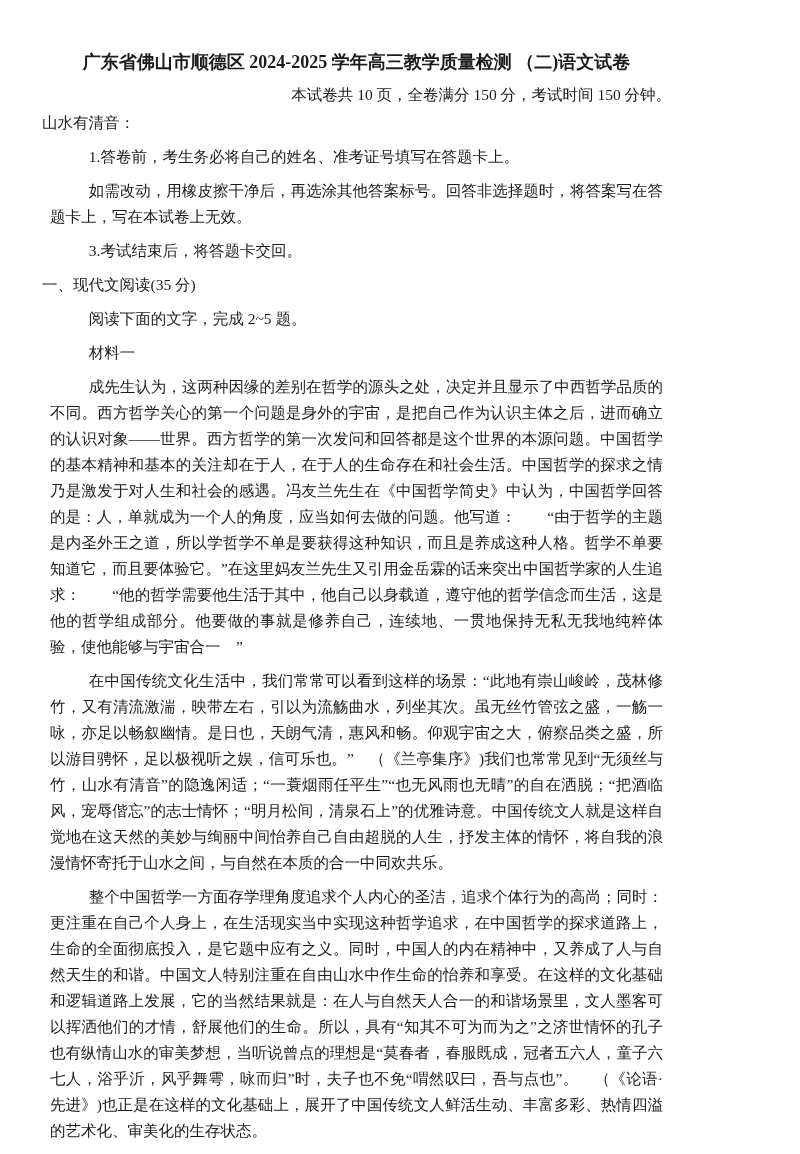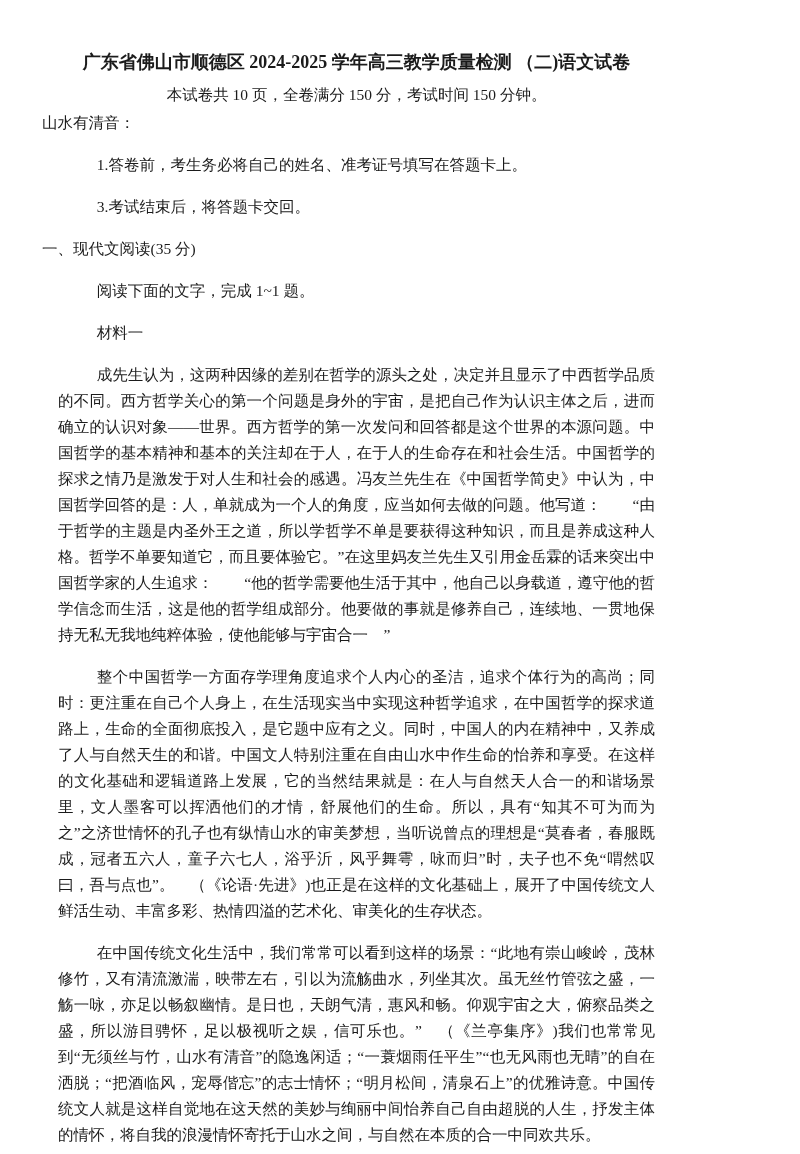--- a/index.html
+++ b/index.html
@@ -23,59 +23,60 @@
   }
   .title {
     font-size: 18px;
     font-weight: bold;
     text-align: center;
     text-indent: 0;
     margin: 0 0 8px 0;
     line-height: 24px;
   }
   .subtitle {
-    text-align: center;
+    text-align: right;
     text-indent: 0;
     margin: 0 0 2px 0;
   }
   .flush {
     margin: 0;
     text-indent: 0;
   }
   .para {
-    margin: 16px;
+    margin: 8px;
     text-indent: 2.5em;
   }
 </style>
 </head>
 <body>
 
 <div class="page">
 
   <h1 class="title">广东省佛山市顺德区 2024-2025 学年高三教学质量检测 （二)语文试卷</h1>
 
   <p class="subtitle">本试卷共 10 页，全卷满分 150 分，考试时间 150 分钟。</p>
 
   <p class="flush">山水有清音：</p>
 
   <p class="para">1.答卷前，考生务必将自己的姓名、准考证号填写在答题卡上。</p>
 
 
+  <p class="para">如需改动，用橡皮擦干净后，再选涂其他答案标号。回答非选择题时，将答案写在答题卡上，写在本试卷上无效。</p>
 
   <p class="para">3.考试结束后，将答题卡交回。</p>
 
   <p class="flush">一、现代文阅读(35 分)</p>
 
 
-  <p class="para">阅读下面的文字，完成 1~1 题。</p>
+  <p class="para">阅读下面的文字，完成 2~5 题。</p>
 
   <p class="para">材料一</p>
 
 
   <p class="para">成先生认为，这两种因缘的差别在哲学的源头之处，决定并且显示了中西哲学品质的不同。西方哲学关心的第一个问题是身外的宇宙，是把自己作为认识主体之后，进而确立的认识对象——世界。西方哲学的第一次发问和回答都是这个世界的本源问题。中国哲学的基本精神和基本的关注却在于人，在于人的生命存在和社会生活。中国哲学的探求之情乃是激发于对人生和社会的感遇。冯友兰先生在《中国哲学简史》中认为，中国哲学回答的是：人，单就成为一个人的角度，应当如何去做的问题。他写道：　　“由于哲学的主题是内圣外王之道，所以学哲学不单是要获得这种知识，而且是养成这种人格。哲学不单要知道它，而且要体验它。”在这里妈友兰先生又引用金岳霖的话来突出中国哲学家的人生追求：　　“他的哲学需要他生活于其中，他自己以身载道，遵守他的哲学信念而生活，这是他的哲学组成部分。他要做的事就是修养自己，连续地、一贯地保持无私无我地纯粹体验，使他能够与宇宙合一　”</p>
 
+  <p class="para">在中国传统文化生活中，我们常常可以看到这样的场景：“此地有崇山峻岭，茂林修竹，又有清流激湍，映带左右，引以为流觞曲水，列坐其次。虽无丝竹管弦之盛，一觞一咏，亦足以畅叙幽情。是日也，天朗气清，惠风和畅。仰观宇宙之大，俯察品类之盛，所以游目骋怀，足以极视听之娱，信可乐也。”　（《兰亭集序》)我们也常常见到“无须丝与竹，山水有清音”的隐逸闲适；“一蓑烟雨任平生”“也无风雨也无晴”的自在洒脱；“把酒临风，宠辱偕忘”的志士情怀；“明月松间，清泉石上”的优雅诗意。中国传统文人就是这样自觉地在这天然的美妙与绚丽中间怡养自己自由超脱的人生，抒发主体的情怀，将自我的浪漫情怀寄托于山水之间，与自然在本质的合一中同欢共乐。</p>
+
   <p class="para">整个中国哲学一方面存学理角度追求个人内心的圣洁，追求个体行为的高尚；同时：更注重在自己个人身上，在生活现实当中实现这种哲学追求，在中国哲学的探求道路上，生命的全面彻底投入，是它题中应有之义。同时，中国人的内在精神中，又养成了人与自然天生的和谐。中国文人特别注重在自由山水中作生命的怡养和享受。在这样的文化基础和逻辑道路上发展，它的当然结果就是：在人与自然天人合一的和谐场景里，文人墨客可以挥洒他们的才情，舒展他们的生命。所以，具有“知其不可为而为之”之济世情怀的孔子也有纵情山水的审美梦想，当听说曾点的理想是“莫春者，春服既成，冠者五六人，童子六七人，浴乎沂，风乎舞雩，咏而归”时，夫子也不免“喟然叹曰，吾与点也”。　（《论语·先进》)也正是在这样的文化基础上，展开了中国传统文人鲜活生动、丰富多彩、热情四溢的艺术化、审美化的生存状态。</p>
-
-  <p class="para">在中国传统文化生活中，我们常常可以看到这样的场景：“此地有崇山峻岭，茂林修竹，又有清流激湍，映带左右，引以为流觞曲水，列坐其次。虽无丝竹管弦之盛，一觞一咏，亦足以畅叙幽情。是日也，天朗气清，惠风和畅。仰观宇宙之大，俯察品类之盛，所以游目骋怀，足以极视听之娱，信可乐也。”　（《兰亭集序》)我们也常常见到“无须丝与竹，山水有清音”的隐逸闲适；“一蓑烟雨任平生”“也无风雨也无晴”的自在洒脱；“把酒临风，宠辱偕忘”的志士情怀；“明月松间，清泉石上”的优雅诗意。中国传统文人就是这样自觉地在这天然的美妙与绚丽中间怡养自己自由超脱的人生，抒发主体的情怀，将自我的浪漫情怀寄托于山水之间，与自然在本质的合一中同欢共乐。</p>
 
   <p class="para">总之，这是中国古代哲学中表现出来的一种人生美学，它是以人为中心、基于对人的生存意义、人格价值和人生境界的探寻和追求的人生美学。</p>
 
 </div>
 
 </body></html>

